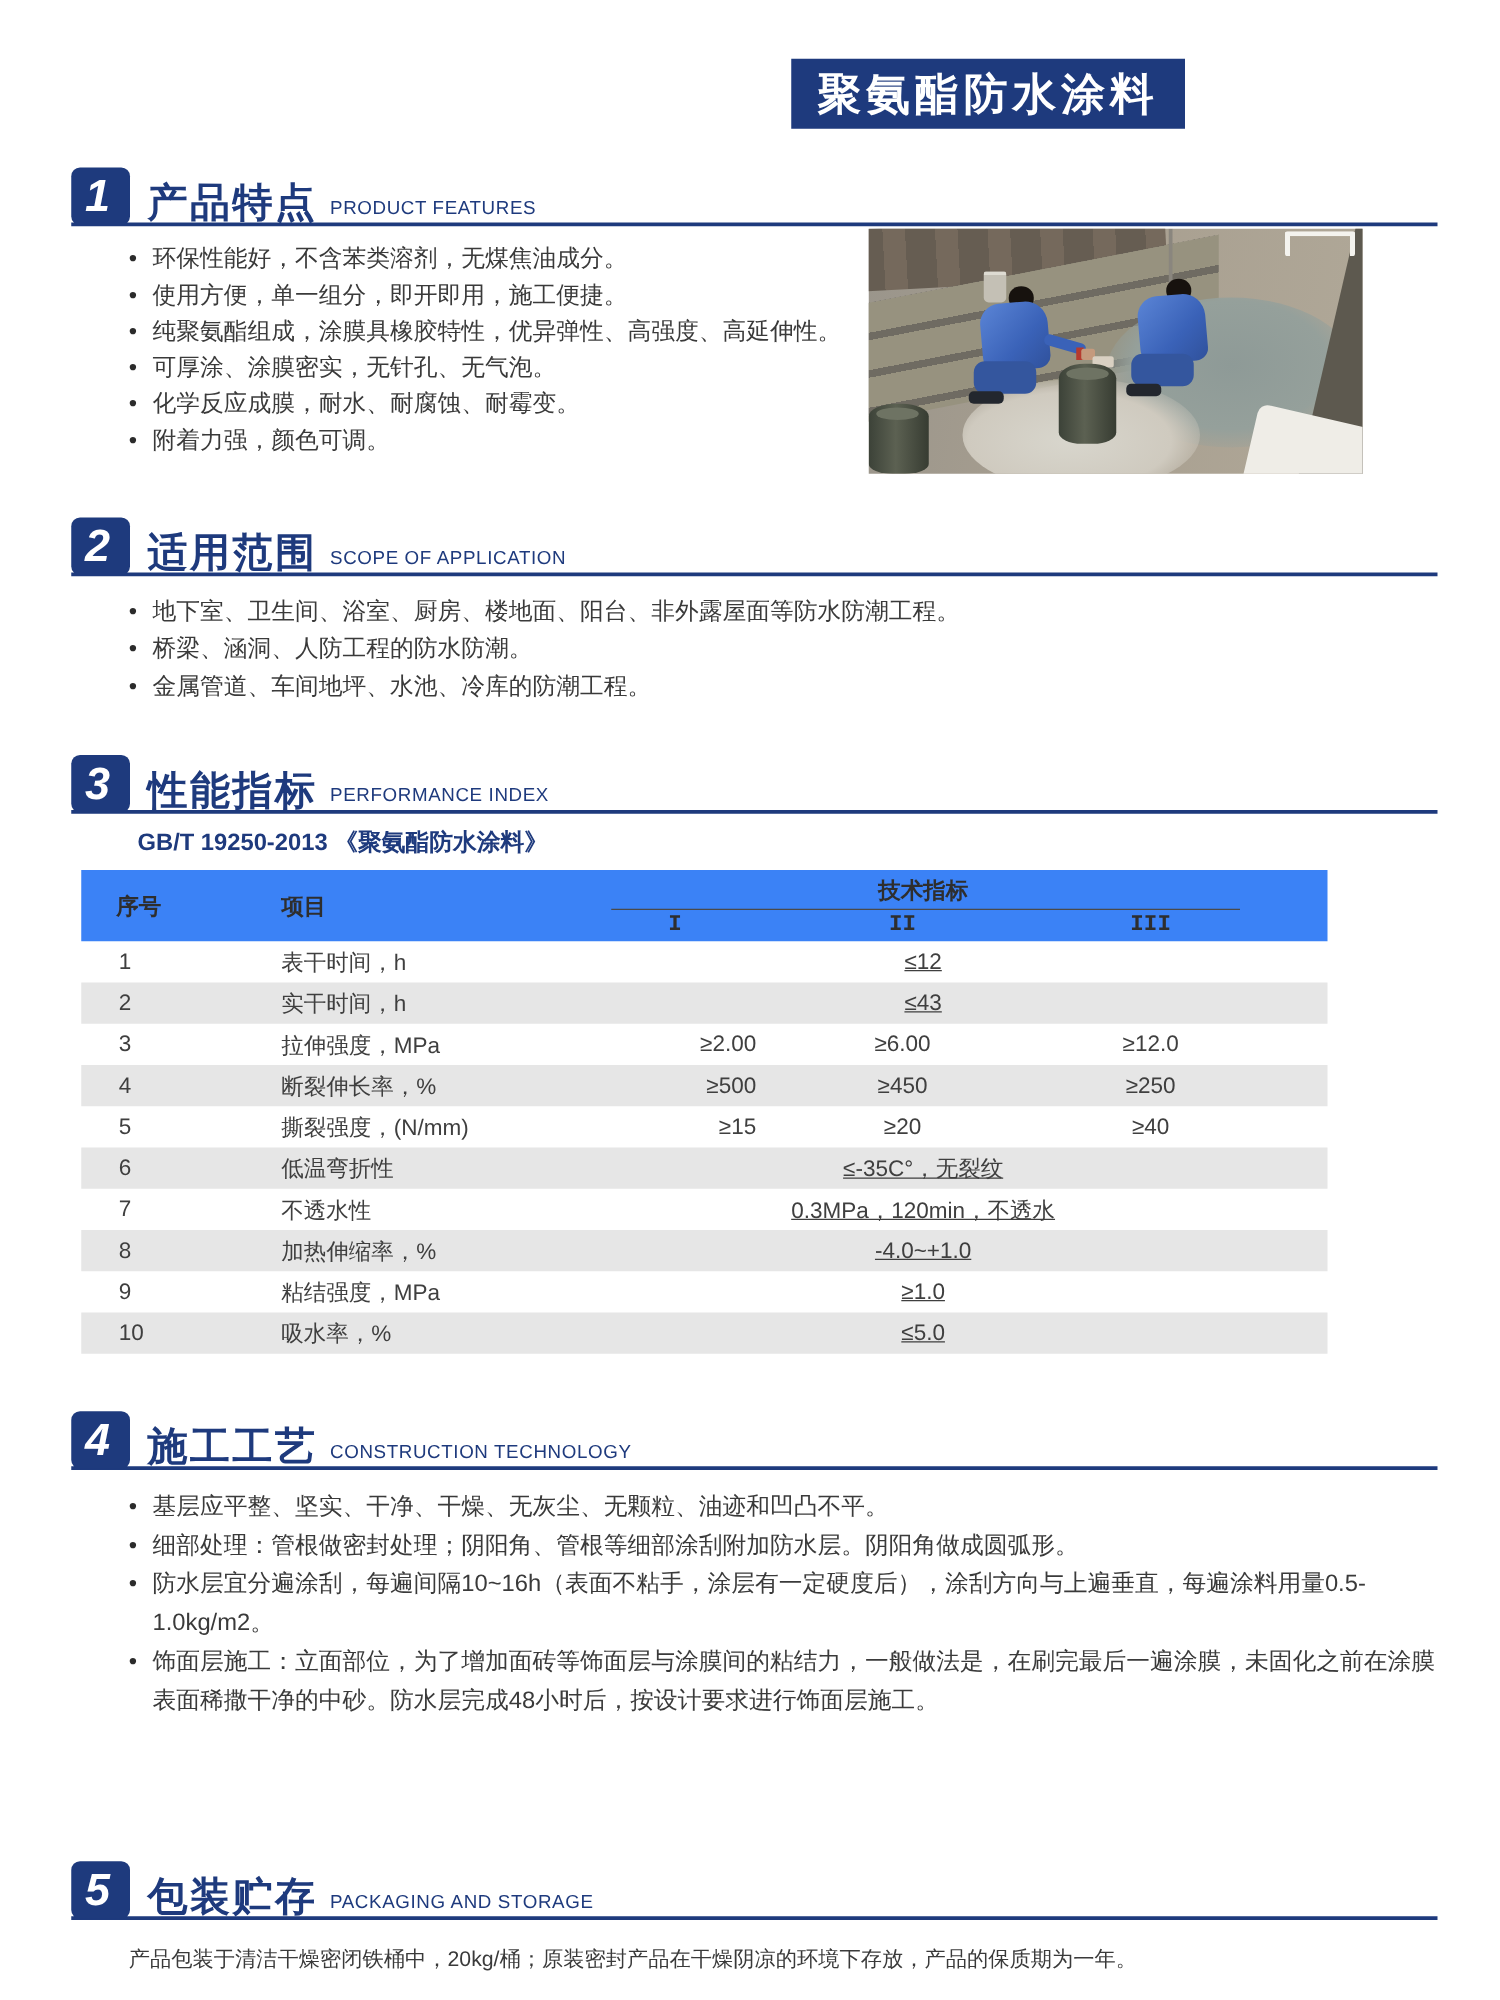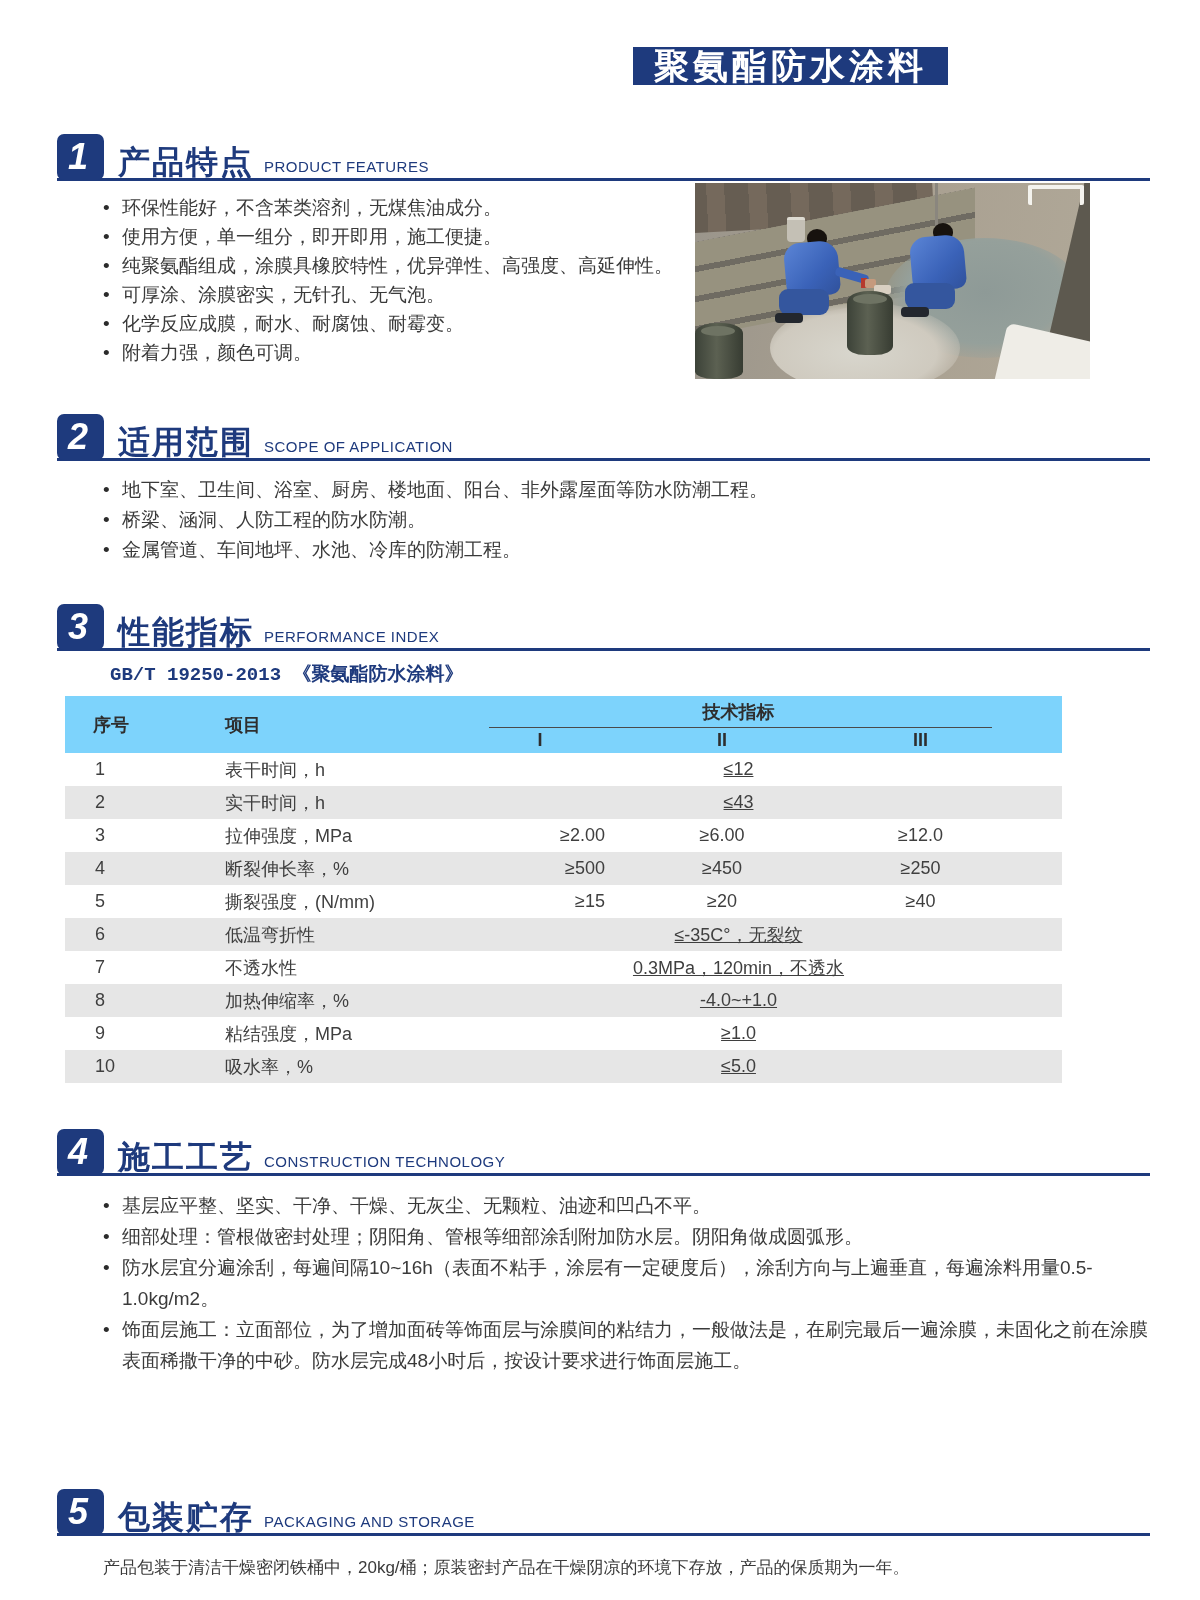--- a/index.html
+++ b/index.html
@@ -1,20 +1,20 @@
 <!DOCTYPE html>
 <html><head>
 <meta charset="utf-8">
 <style>
   html,body{margin:0;padding:0;background:#fff;}
   .page{position:relative;width:1200px;height:1600px;background:#fff;overflow:hidden;
         font-family:"Liberation Sans","DejaVu Sans",sans-serif;color:#3a3a3a;}
 
   
-  .title-banner{position:absolute;left:633px;top:47px;width:315px;height:38px;
+  .title-banner{position:absolute;left:633px;top:47px;width:315px;height:56px;
     background:#1e3a7d;color:#fff;display:flex;align-items:center;justify-content:center;
     font-size:35px;font-weight:bold;letter-spacing:4px;}
 
   
   .section{position:absolute;left:0;width:1200px;}
   .sec-header{margin:0 50px 0 57px;height:52px;border-bottom:3px solid #1e3a7d;
     display:flex;align-items:flex-end;}
   .badge{width:42px;height:46px;background:#1e3a7d;border-radius:7px;color:#fff;
     font-size:36px;font-weight:bold;font-style:italic;display:flex;align-items:center;
     justify-content:center;padding-right:5px;margin-bottom:-2px;flex:none;}
@@ -64,24 +64,24 @@
   .w-brush{position:absolute;left:97px;top:56px;width:17px;height:9px;background:#d9d0c2;border-radius:2px;}
   .drum{position:absolute;background:linear-gradient(90deg,#3c4238 0%,#5c6152 45%,#373c32 100%);
     border-radius:45% 45% 40% 40% / 18% 18% 14% 14%;}
   .drum1{left:152px;top:108px;width:46px;height:64px;}
   .drum2{left:0px;top:140px;width:48px;height:56px;}
   .drum-top{position:absolute;left:6px;top:3px;width:34px;height:10px;background:#6e7363;border-radius:50%;}
   .bucket{position:absolute;left:92px;top:34px;width:18px;height:22px;background:#c4c0b5;
     border-radius:2px 2px 4px 4px;border-top:3px solid #dedbd2;}
 
   
-  .standard{margin:10px 0 0 110px;color:#1e3a7d;font-size:19px;font-weight:bold;font-family:Liberation Mono, monospace;}
+  .standard{margin:10px 0 0 110px;color:#1e3a7d;font-size:19px;font-weight:bold;}
   .perf-table{margin:9px 0 0 65px;width:997px;font-size:18px;}
   .t-head{display:grid;grid-template-columns:120px 290px 130px 234px 163px 60px;
-    grid-template-rows:30px 1px 24px;background:#7dd3fc;padding:1px 0;color:#2e2e2e;}
+    grid-template-rows:30px 1px 24px;background:#3b82f6;padding:1px 0;color:#2e2e2e;font-family:Liberation Mono, monospace;}
   .h-no{grid-column:1;grid-row:1/4;align-self:center;padding-left:28px;font-weight:bold;}
   .h-item{grid-column:2;grid-row:1/4;align-self:center;padding-left:40px;font-weight:bold;}
   .h-tech{grid-column:3/6;grid-row:1;align-self:center;text-align:center;font-weight:bold;}
   .h-line{grid-column:3/6;grid-row:2;background:#4a4a4a;margin:0 10px 0 14px;}
   .h-grade{grid-row:3;align-self:center;text-align:center;font-weight:bold;}
   .g1{grid-column:3;} .g2{grid-column:4;} .g3{grid-column:5;}
   .t-row{display:grid;grid-template-columns:120px 290px 130px 234px 163px 60px;height:33px;
     align-items:center;color:#3f3f3f;}
   .t-row.alt{background:#e6e6e6;}
   .c-no{grid-column:1;padding-left:30px;}

